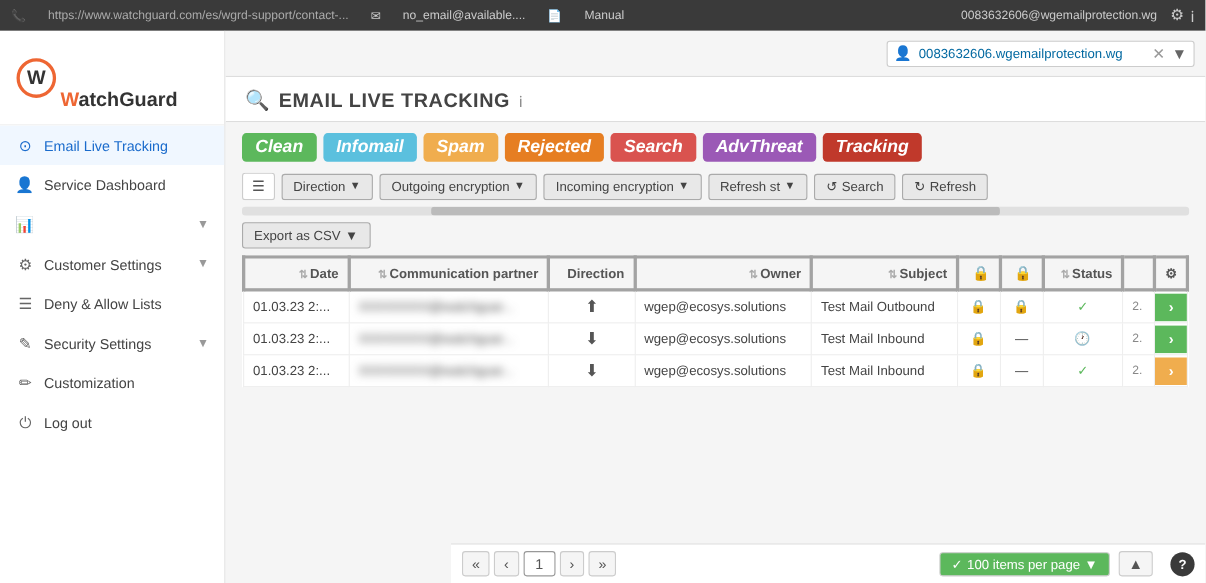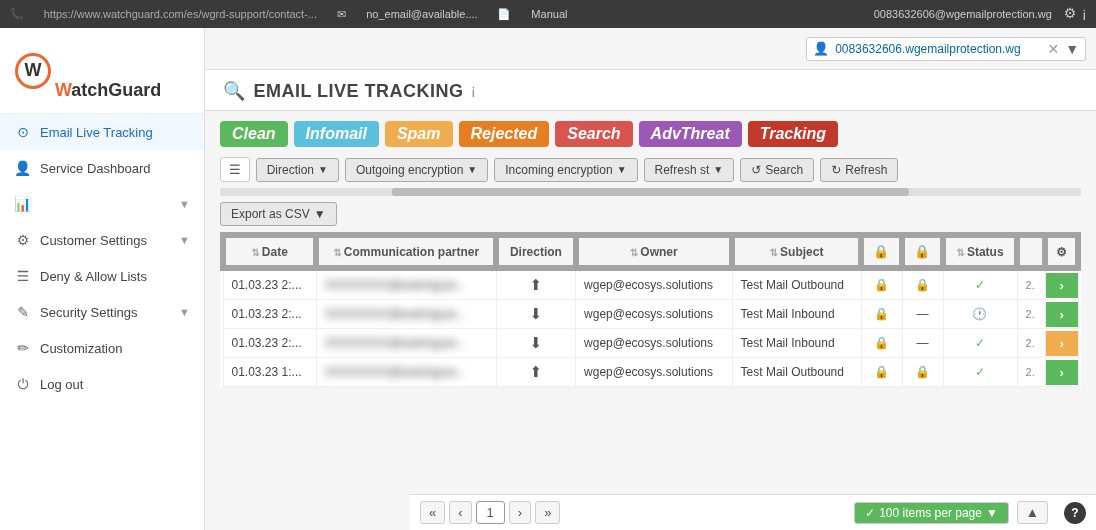--- a/index.html
+++ b/index.html
@@ -256,23 +256,23 @@
 
     
     .data-table {
       width: 100%;
       border-collapse: collapse;
       background: white;
       font-size: 12px;
     }
     .data-table th {
       background: #f5f5f5;
-      border: 6px solid #a3a3a3;
+      border: 3px solid #a3a3a3;
       padding: 6px 8px;
-      text-align: center;
+      text-align: right;
       font-weight: bold;
       color: #555;
       white-space: nowrap;
       margin-top: 36px;
     }
     .data-table td {
       border: 1px solid #eee;
       padding: 5px 8px;
       color: #444;
       white-space: nowrap;
@@ -541,34 +541,20 @@
       <td>wgep@ecosys.solutions</td>
       <td>Test Mail Inbound</td>
       <td style="text-align:center;">🔒</td>
       <td style="text-align:center;">—</td>
       <td style="text-align:center;color:#5cb85c;">✓</td>
       <td style="color:#888;font-size:11px;">2.</td>
       <td style="padding:0;width:24px;">
         <button style="background:#f0ad4e;color:white;border:none;padding:5px 8px;cursor:pointer;width:100%;font-weight:bold;">›</button>
       </td>
     </tr>
-              <tr>
-      <td>01.03.23 1:...</td>
-      <td><span class="blurred-text">XXXXXXXX@watchguar...</span></td>
-      <td style="text-align:center;font-size:15px;color:#555;">⬆</td>
-      <td>wgep@ecosys.solutions</td>
-      <td>Test Mail Outbound</td>
-      <td style="text-align:center;">🔒</td>
-      <td style="text-align:center;">🔒</td>
-      <td style="text-align:center;color:#5cb85c;">✓</td>
-      <td style="color:#888;font-size:11px;">2.</td>
-      <td style="padding:0;width:24px;">
-        <button style="background:#5cb85c;color:white;border:none;padding:5px 8px;cursor:pointer;width:100%;font-weight:bold;">›</button>
-      </td>
-    </tr>
             </tbody>
         </table>
       </div>
     </div>
 
     <div class="pagination-bar">
       <div class="page-btns">
         <button class="page-btn">«</button>
         <button class="page-btn">‹</button>
         <button class="page-btn current">1</button>

